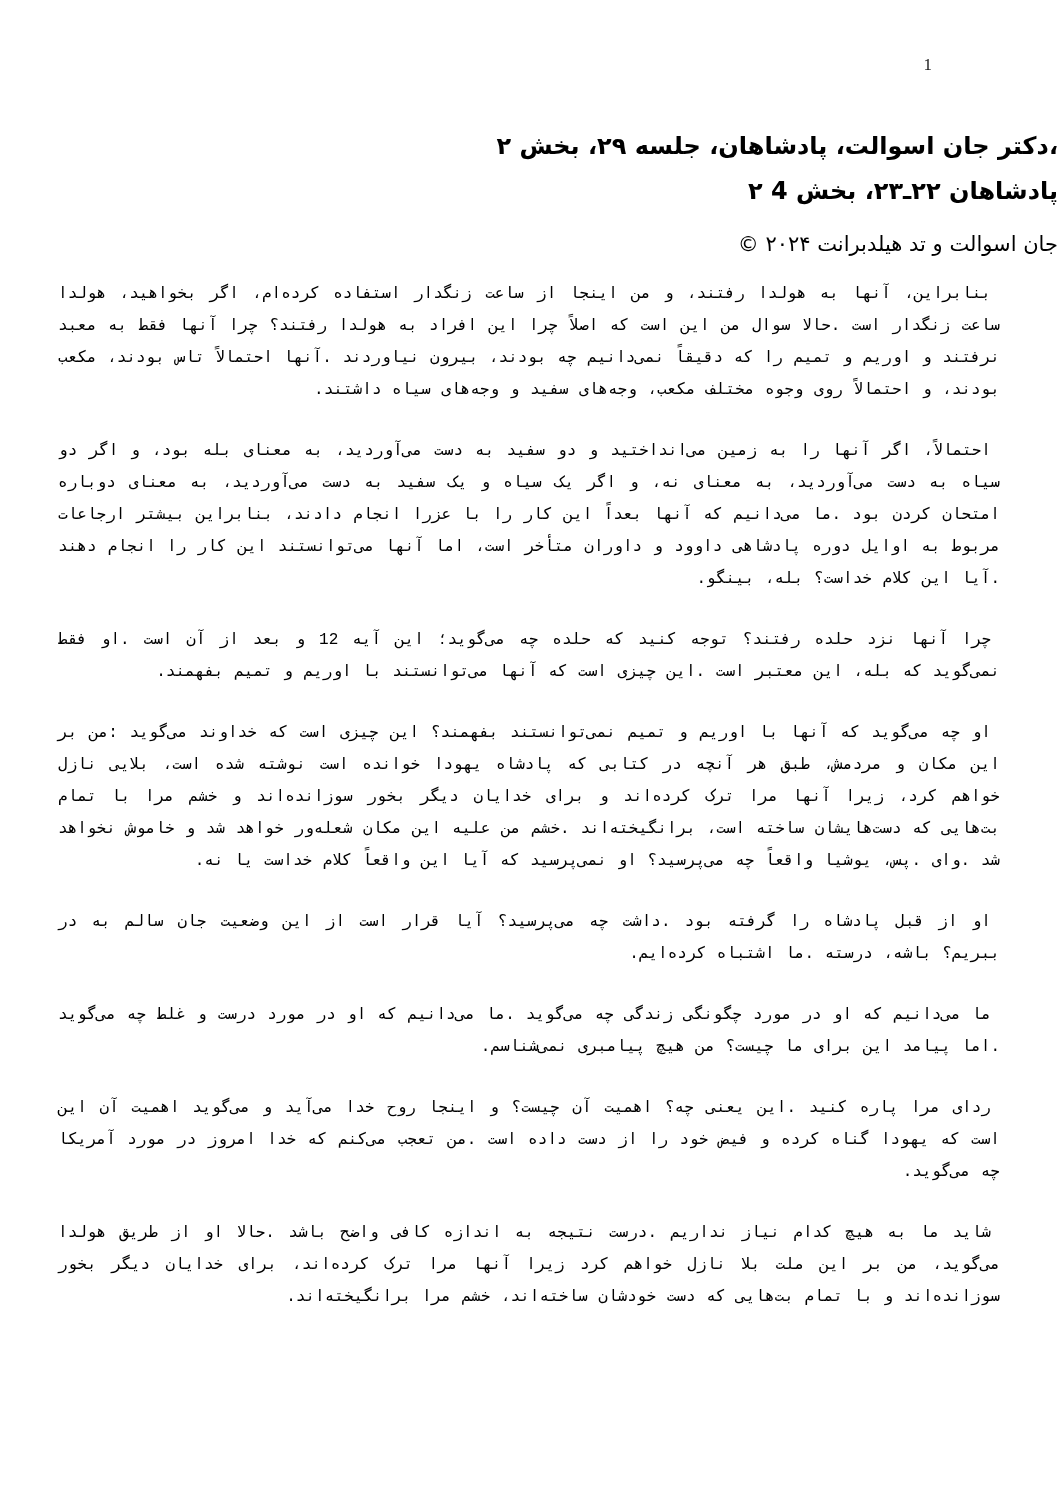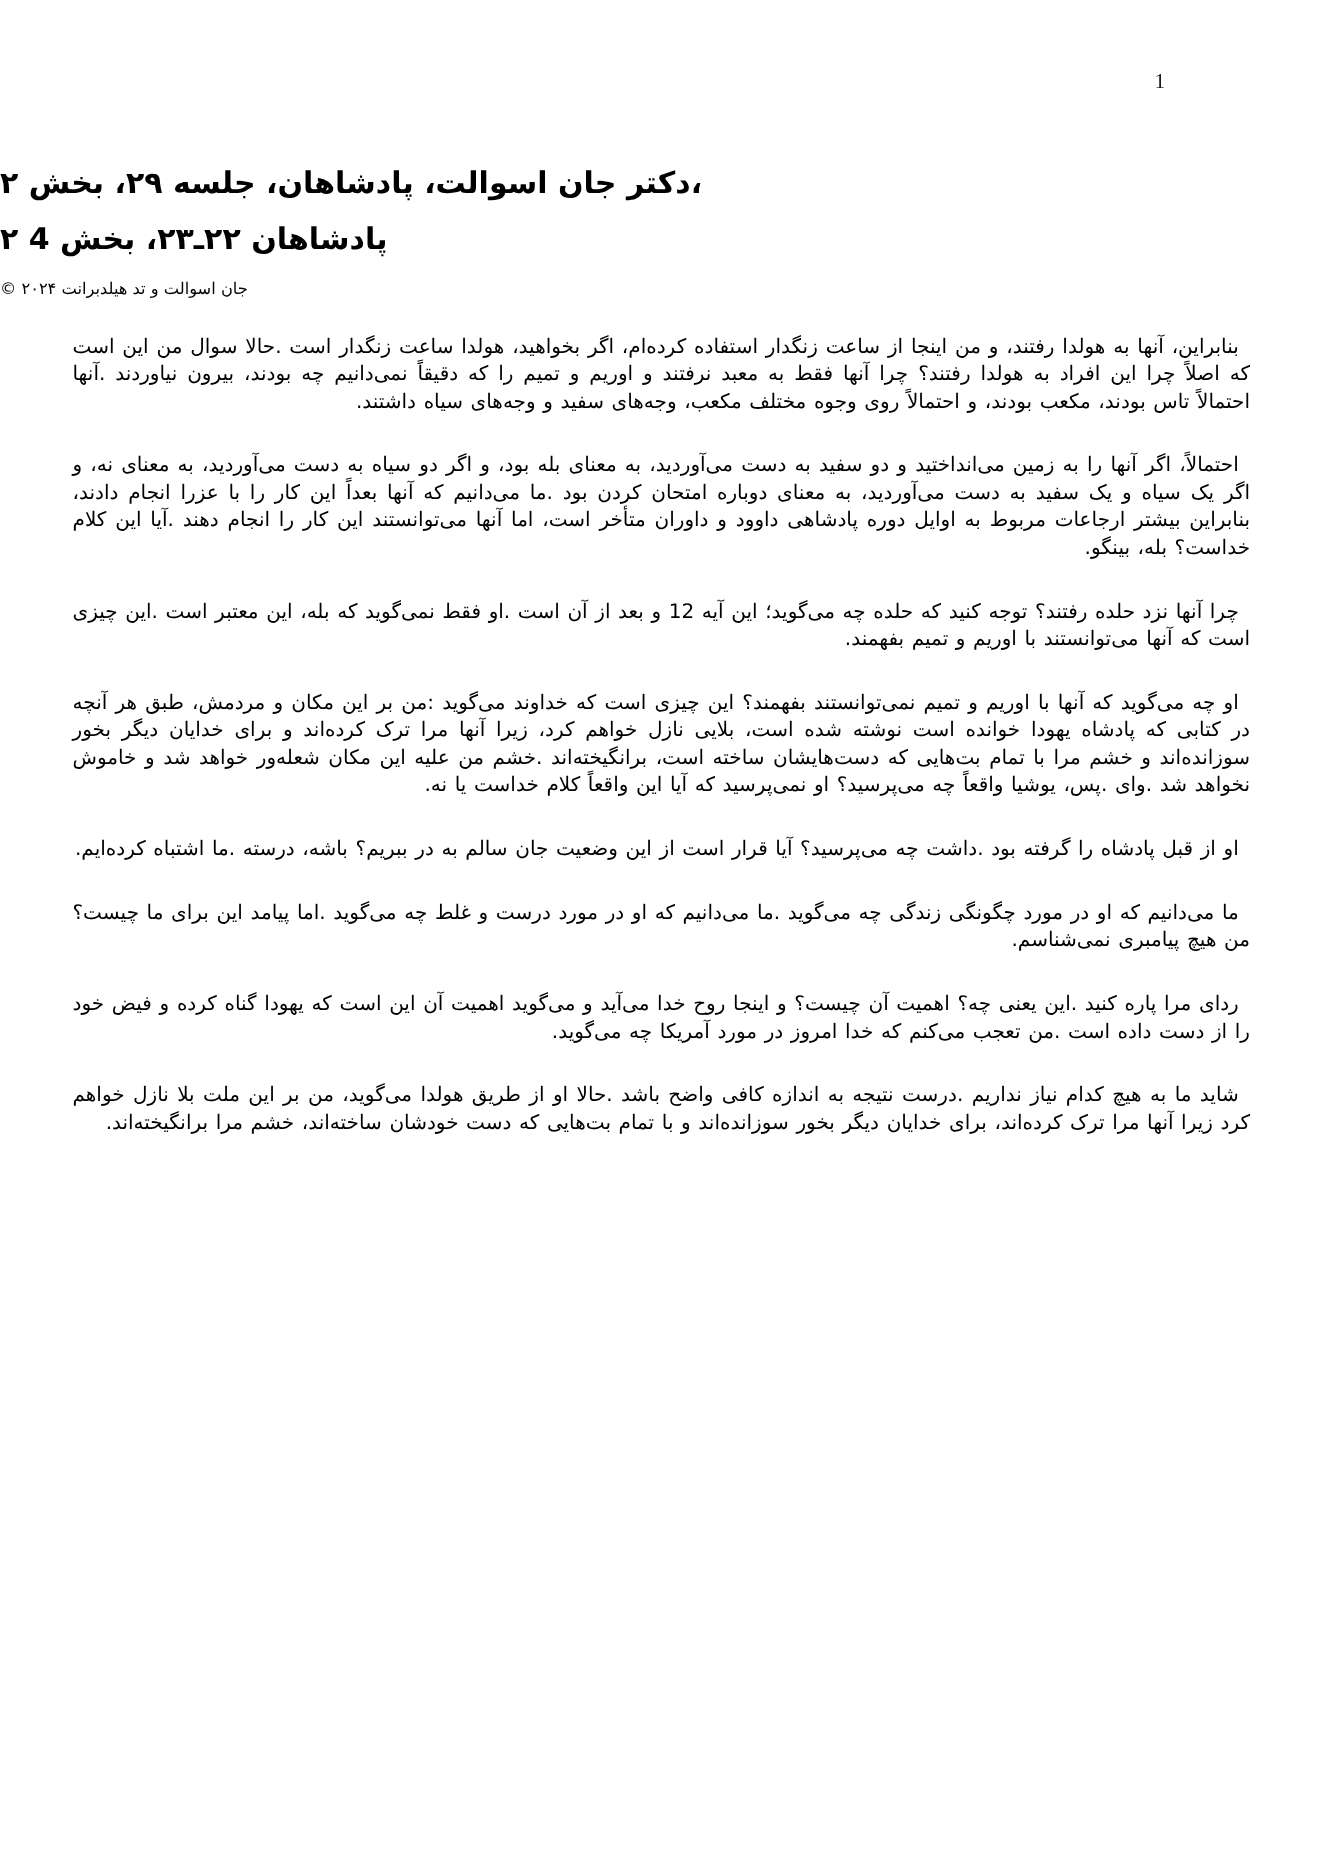--- a/index.html
+++ b/index.html
@@ -21,43 +21,44 @@
   .page-number {
     position: absolute;
     top: 55px;
     right: 126px;
     font-family: "Liberation Serif", "DejaVu Serif", serif;
     font-size: 17px;
     color: #1a1a1a;
   }
   .doc-header {
     direction: rtl;
-    text-align: left;
+    text-align: right;
     padding-top: 124px;
   }
   .doc-title {
     margin: 0;
     font-size: 24px;
     font-weight: bold;
     line-height: 45px;
     letter-spacing: 0.5px;
   }
   .title-line { display: block; }
   .copyright-line {
-    margin-top: 5px;
-    font-size: 13px;
+    margin-top: 17px;
+    font-size: 21px;
     font-weight: normal;
     line-height: 26px;
   }
   .doc-body {
     direction: rtl;
     text-align: justify;
     padding: 21px 58px 0 58px;
     font-size: 16px;
-    line-height: 22px;
+    line-height: 32px;
+    font-family: Liberation Mono, monospace;
   }
   .doc-body p {
     margin: 0 0 29px 0;
     text-indent: 9px;
     word-spacing: 1px;
   }
 </style>
 </head>
 <body>
 

